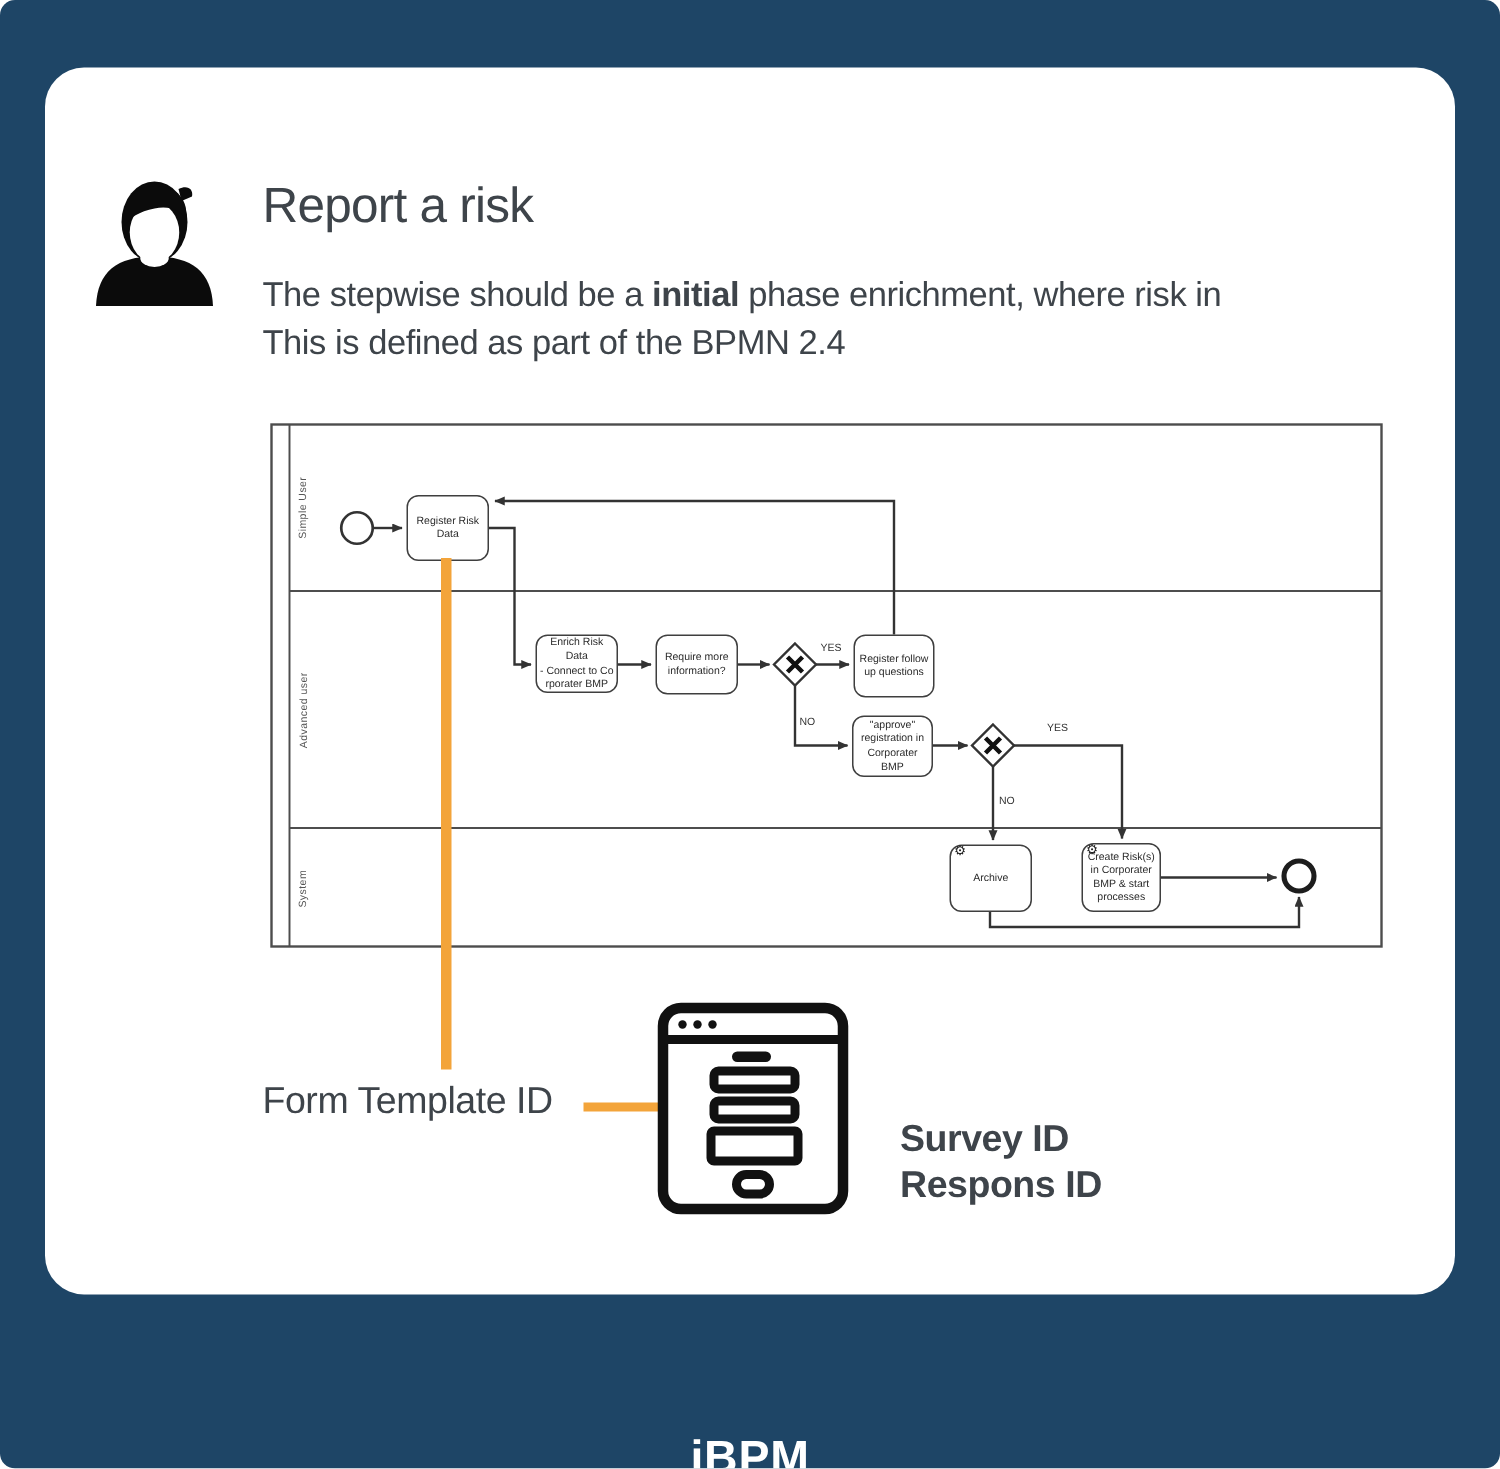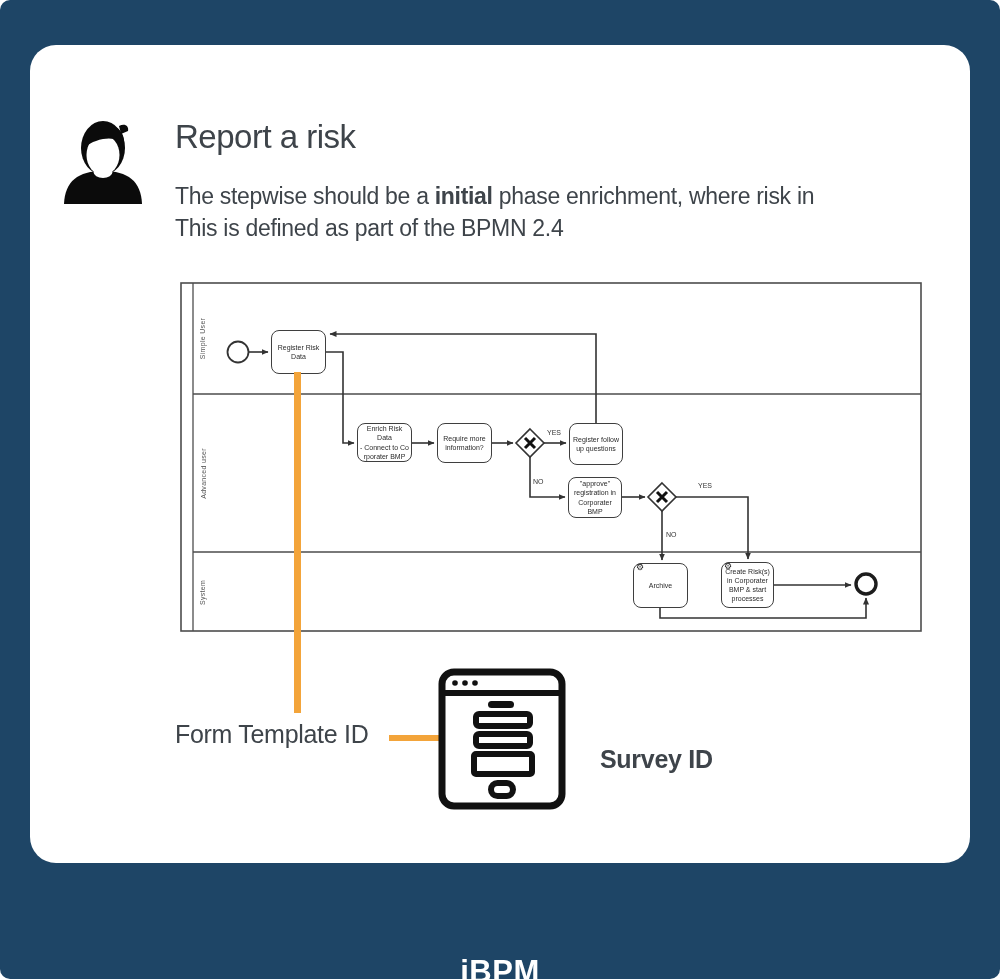--- a/index.html
+++ b/index.html
@@ -177,16 +177,17 @@
     <rect x="38" y="46" width="54" height="12" rx="3" fill="none" stroke="#111" stroke-width="6"></rect>
     <rect x="38" y="66" width="54" height="12" rx="3" fill="none" stroke="#111" stroke-width="6"></rect>
     <rect x="36" y="86" width="58" height="20" rx="2" fill="none" stroke="#111" stroke-width="6"></rect>
     <rect x="53" y="115" width="22" height="13" rx="6.5" fill="none" stroke="#111" stroke-width="6"></rect>
   </svg>
 
   <div class="abs callout-left">Form Template ID</div>
 
   <div class="abs callout-right">
     <div>Survey ID</div>
+    <div>Respons ID</div>
   </div>
 
   <div class="abs brand">iBPM</div>
 </div>
 
 </body></html>

